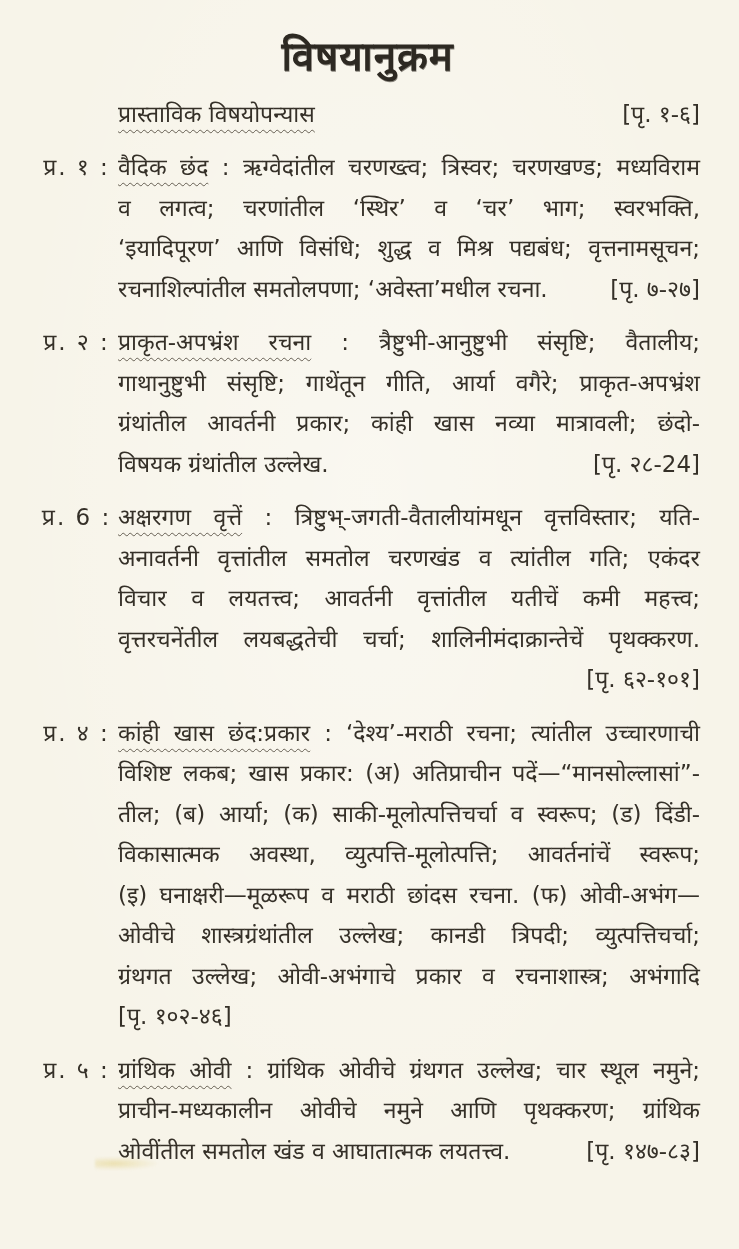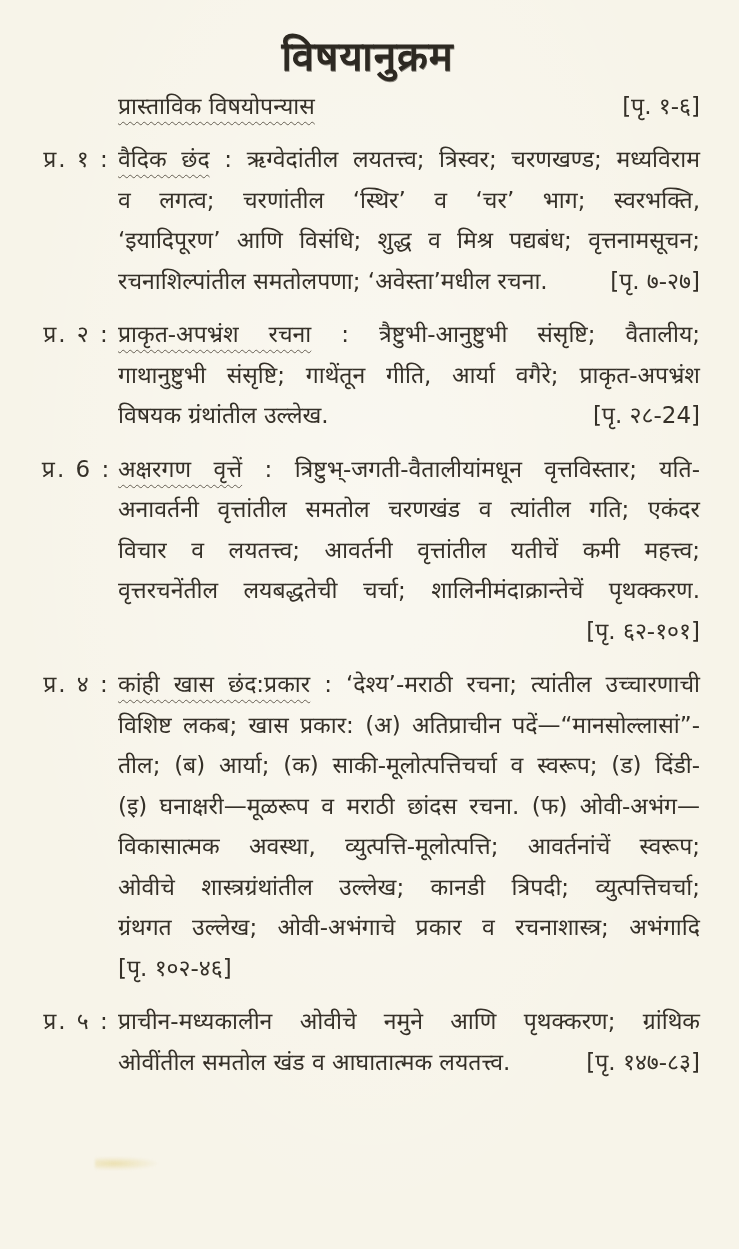--- a/index.html
+++ b/index.html
@@ -23,21 +23,21 @@
     overflow:hidden;
   }
   .title{
     text-align:center;
     font-size:40px;
     font-weight:bold;
     line-height:60px;
     letter-spacing:1px;
     color:#2d2922;
     text-shadow:0.6px 0.6px 0 rgba(45,40,32,.55);
-    margin-bottom:0;
+    margin-bottom:8px;
   }
   .intro{
     display:flex;
     justify-content:space-between;
     align-items:baseline;
     margin-left:83px;
     font-size:23px;
     line-height:40px;
   }
   .wavy{
@@ -89,35 +89,36 @@
 
   <div class="intro">
     <span class="wavy">प्रास्ताविक विषयोपन्यास</span>
     <span class="pref">[पृ. १-६]</span>
   </div>
 
   <div id="entries">
   <div class="entry">
     <div class="num">प्र. १ :</div>
     <div class="body">
-          <div class="line"><span class="wavy">वैदिक छंद</span><span> : </span><span>ऋग्वेदांतील लयतत्त्व; त्रिस्वर; चरणखण्ड; मध्यविराम</span></div>
+          <div class="line"><span class="wavy">वैदिक छंद</span><span> : </span><span>ऋग्वेदांतील चरणख्त्व; त्रिस्वर; चरणखण्ड; मध्यविराम</span></div>
           <div class="line">व लगत्व; चरणांतील ‘स्थिर’ व ‘चर’ भाग; स्वरभक्ति,</div>
           <div class="line">‘इयादिपूरण’ आणि विसंधि; शुद्ध व मिश्र पद्यबंध; वृत्तनामसूचन;</div>
           <div class="last-row">
             <span>रचनाशिल्पांतील समतोलपणा; ‘अवेस्ता’मधील रचना.</span>
             <span class="pref">[पृ. ७-२७]</span>
           </div>
         </div>
   </div>
 
   <div class="entry">
     <div class="num">प्र. २ :</div>
     <div class="body">
           <div class="line"><span class="wavy">प्राकृत-अपभ्रंश रचना</span><span> : </span><span>त्रैष्टुभी-आनुष्टुभी संसृष्टि; वैतालीय;</span></div>
           <div class="line">गाथानुष्टुभी संसृष्टि; गाथेंतून गीति, आर्या वगैरे; प्राकृत-अपभ्रंश</div>
+          <div class="line">ग्रंथांतील आवर्तनी प्रकार; कांही खास नव्या मात्रावली; छंदो-</div>
           <div class="last-row">
             <span>विषयक ग्रंथांतील उल्लेख.</span>
             <span class="pref">[पृ. २८-24]</span>
           </div>
         </div>
   </div>
 
   <div class="entry">
     <div class="num">प्र. 6 :</div>
     <div class="body">
@@ -128,33 +129,34 @@
           <div class="ref-line pref">[पृ. ६२-१०१]</div>
         </div>
   </div>
 
   <div class="entry">
     <div class="num">प्र. ४ :</div>
     <div class="body">
           <div class="line"><span class="wavy">कांही खास छंद:प्रकार</span><span> : </span><span>‘देश्य’-मराठी रचना; त्यांतील उच्चारणाची</span></div>
           <div class="line">विशिष्ट लकब; खास प्रकार: (अ) अतिप्राचीन पदें—“मानसोल्लासां”-</div>
           <div class="line">तील; (ब) आर्या; (क) साकी-मूलोत्पत्तिचर्चा व स्वरूप; (ड) दिंडी-</div>
+          <div class="line">विकासात्मक अवस्था, व्युत्पत्ति-मूलोत्पत्ति; आवर्तनांचें स्वरूप;</div>
           <div class="line">(इ) घनाक्षरी—मूळरूप व मराठी छांदस रचना. (फ) ओवी-अभंग—</div>
-          <div class="line">विकासात्मक अवस्था, व्युत्पत्ति-मूलोत्पत्ति; आवर्तनांचें स्वरूप;</div>
           <div class="line">ओवीचे शास्त्रग्रंथांतील उल्लेख; कानडी त्रिपदी; व्युत्पत्तिचर्चा;</div>
           <div class="line">ग्रंथगत उल्लेख; ओवी-अभंगाचे प्रकार व रचनाशास्त्र; अभंगादि</div>
           <div class="last-row">
             <span class="pref">[पृ. १०२-४६]</span>
           </div>
         </div>
   </div>
 
   <div class="entry">
     <div class="num">प्र. ५ :</div>
     <div class="body">
+          <div class="line"><span class="wavy">ग्रांथिक ओवी</span><span> : </span><span>ग्रांथिक ओवीचे ग्रंथगत उल्लेख; चार स्थूल नमुने;</span></div>
           <div class="line">प्राचीन-मध्यकालीन ओवीचे नमुने आणि पृथक्करण; ग्रांथिक</div>
           <div class="last-row">
             <span>ओवींतील समतोल खंड व आघातात्मक लयतत्त्व.</span>
             <span class="pref">[पृ. १४७-८३]</span>
           </div>
         </div>
   </div>
 </div>
 
   <div class="smudge"></div>

